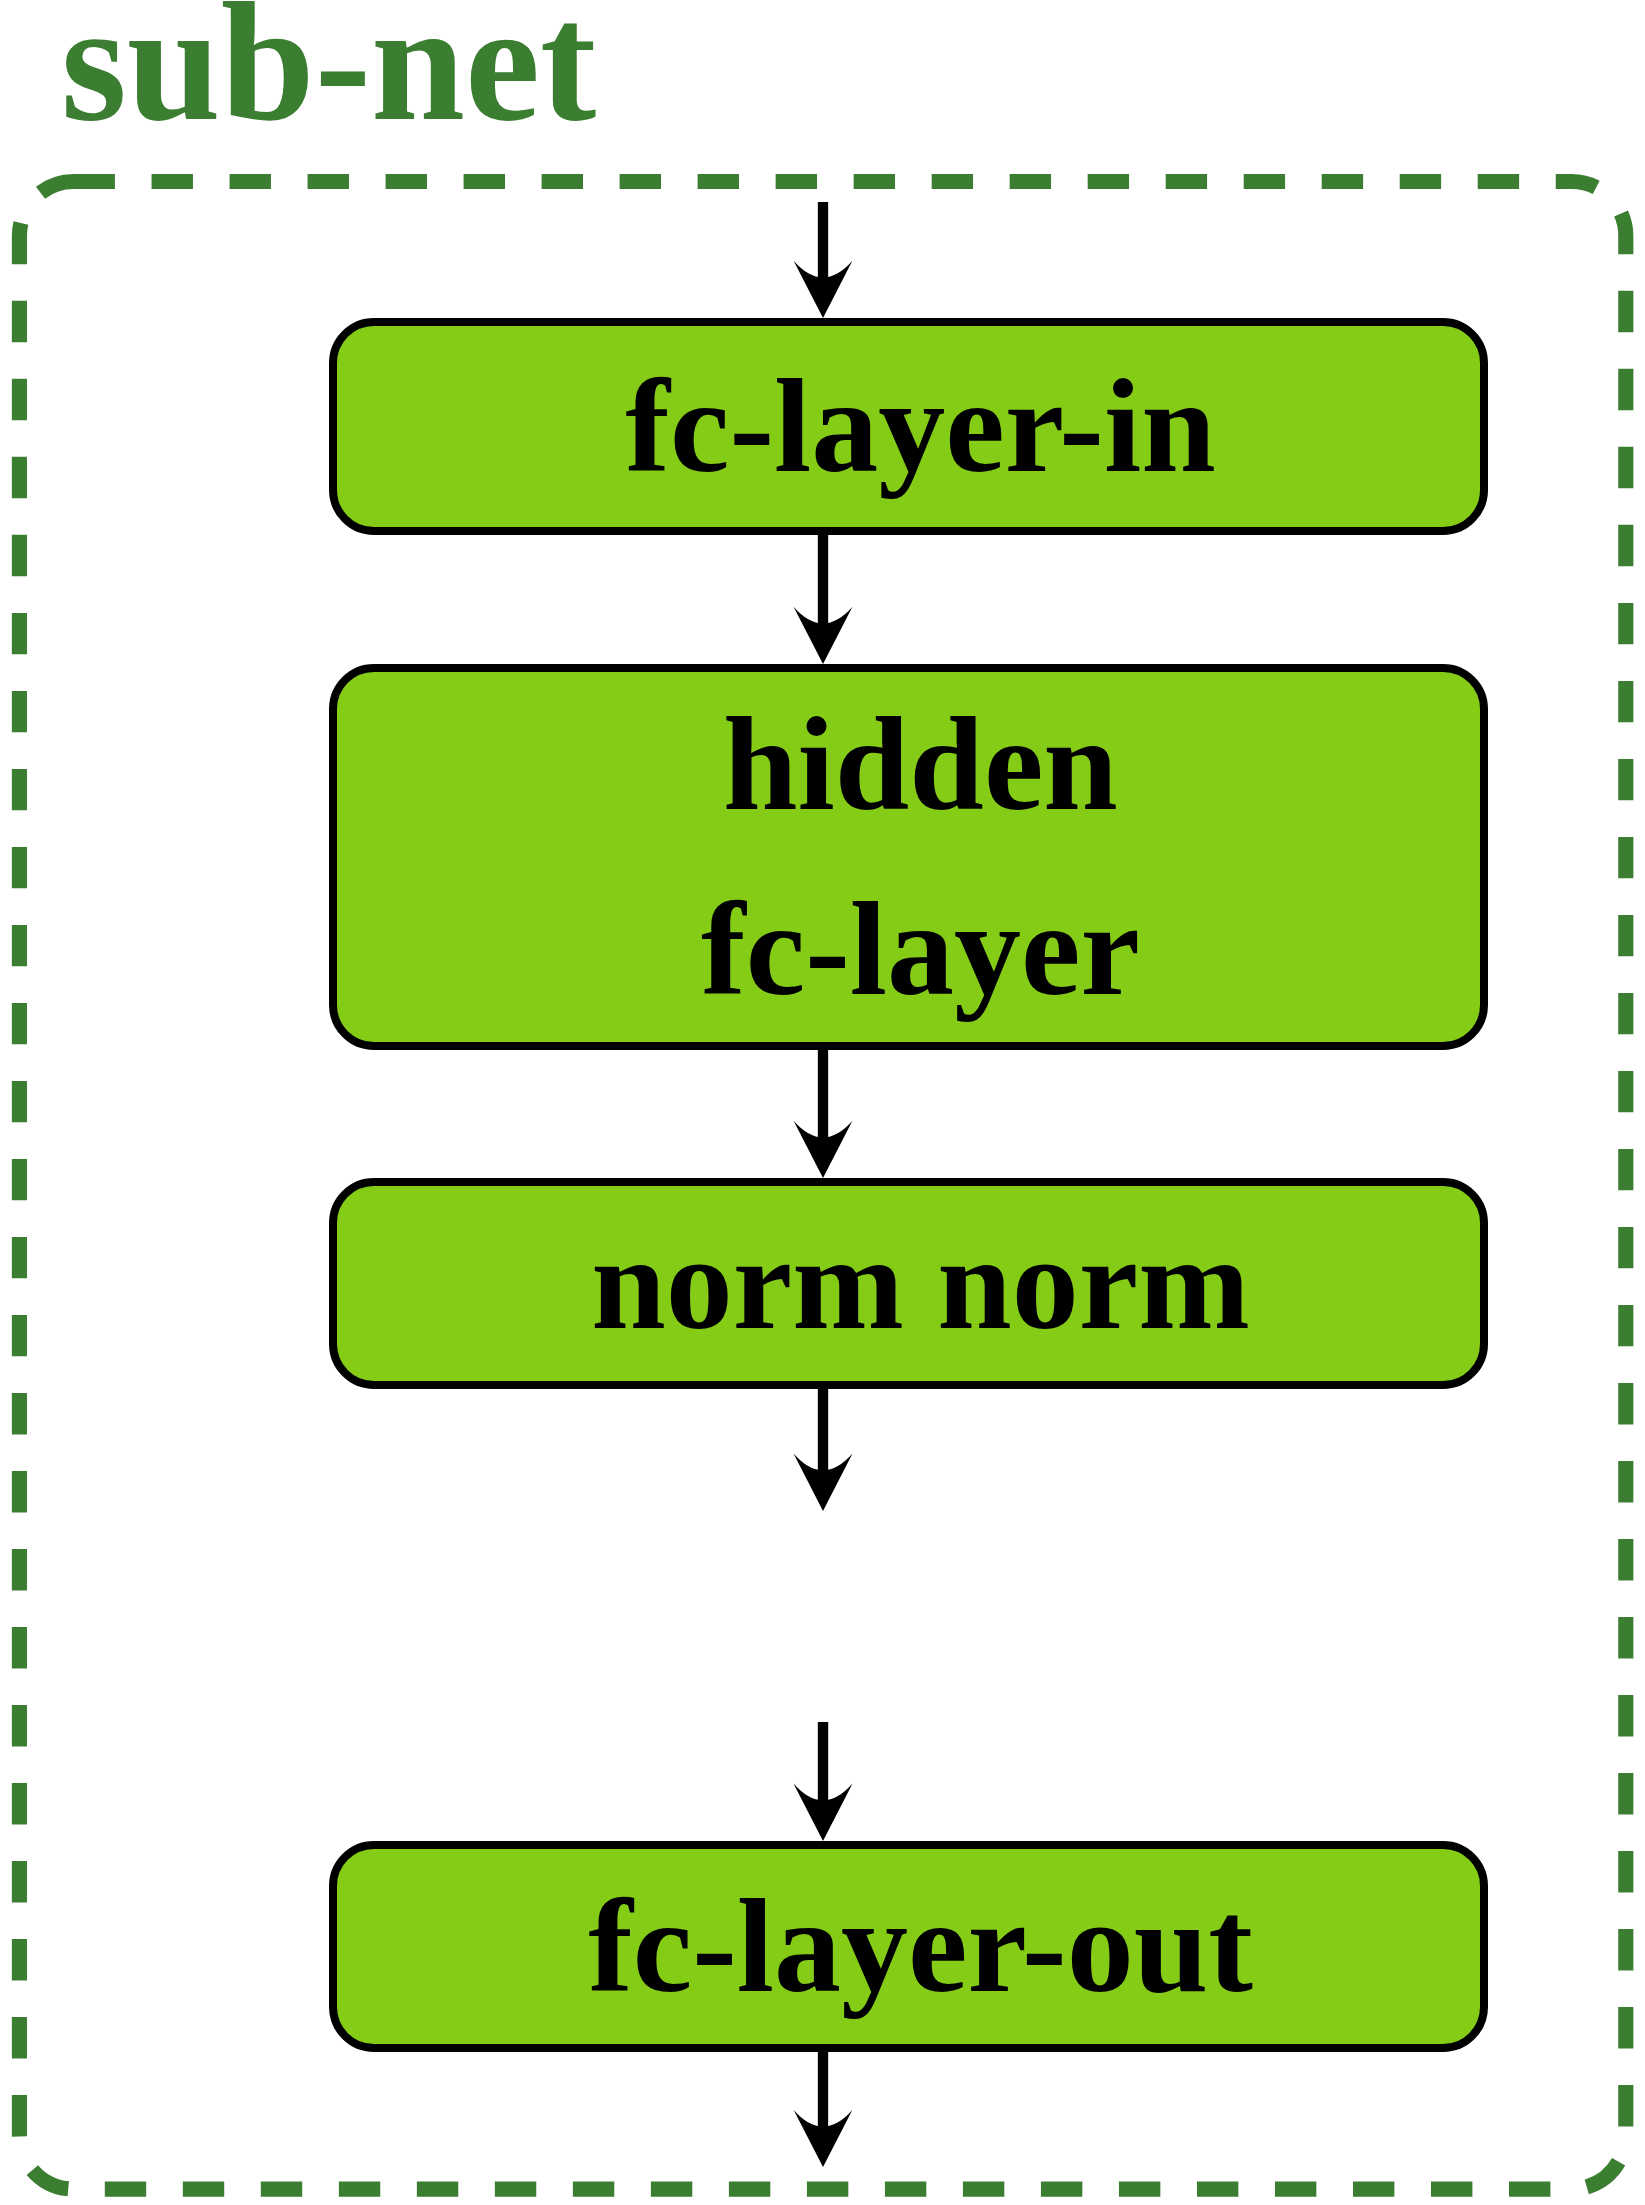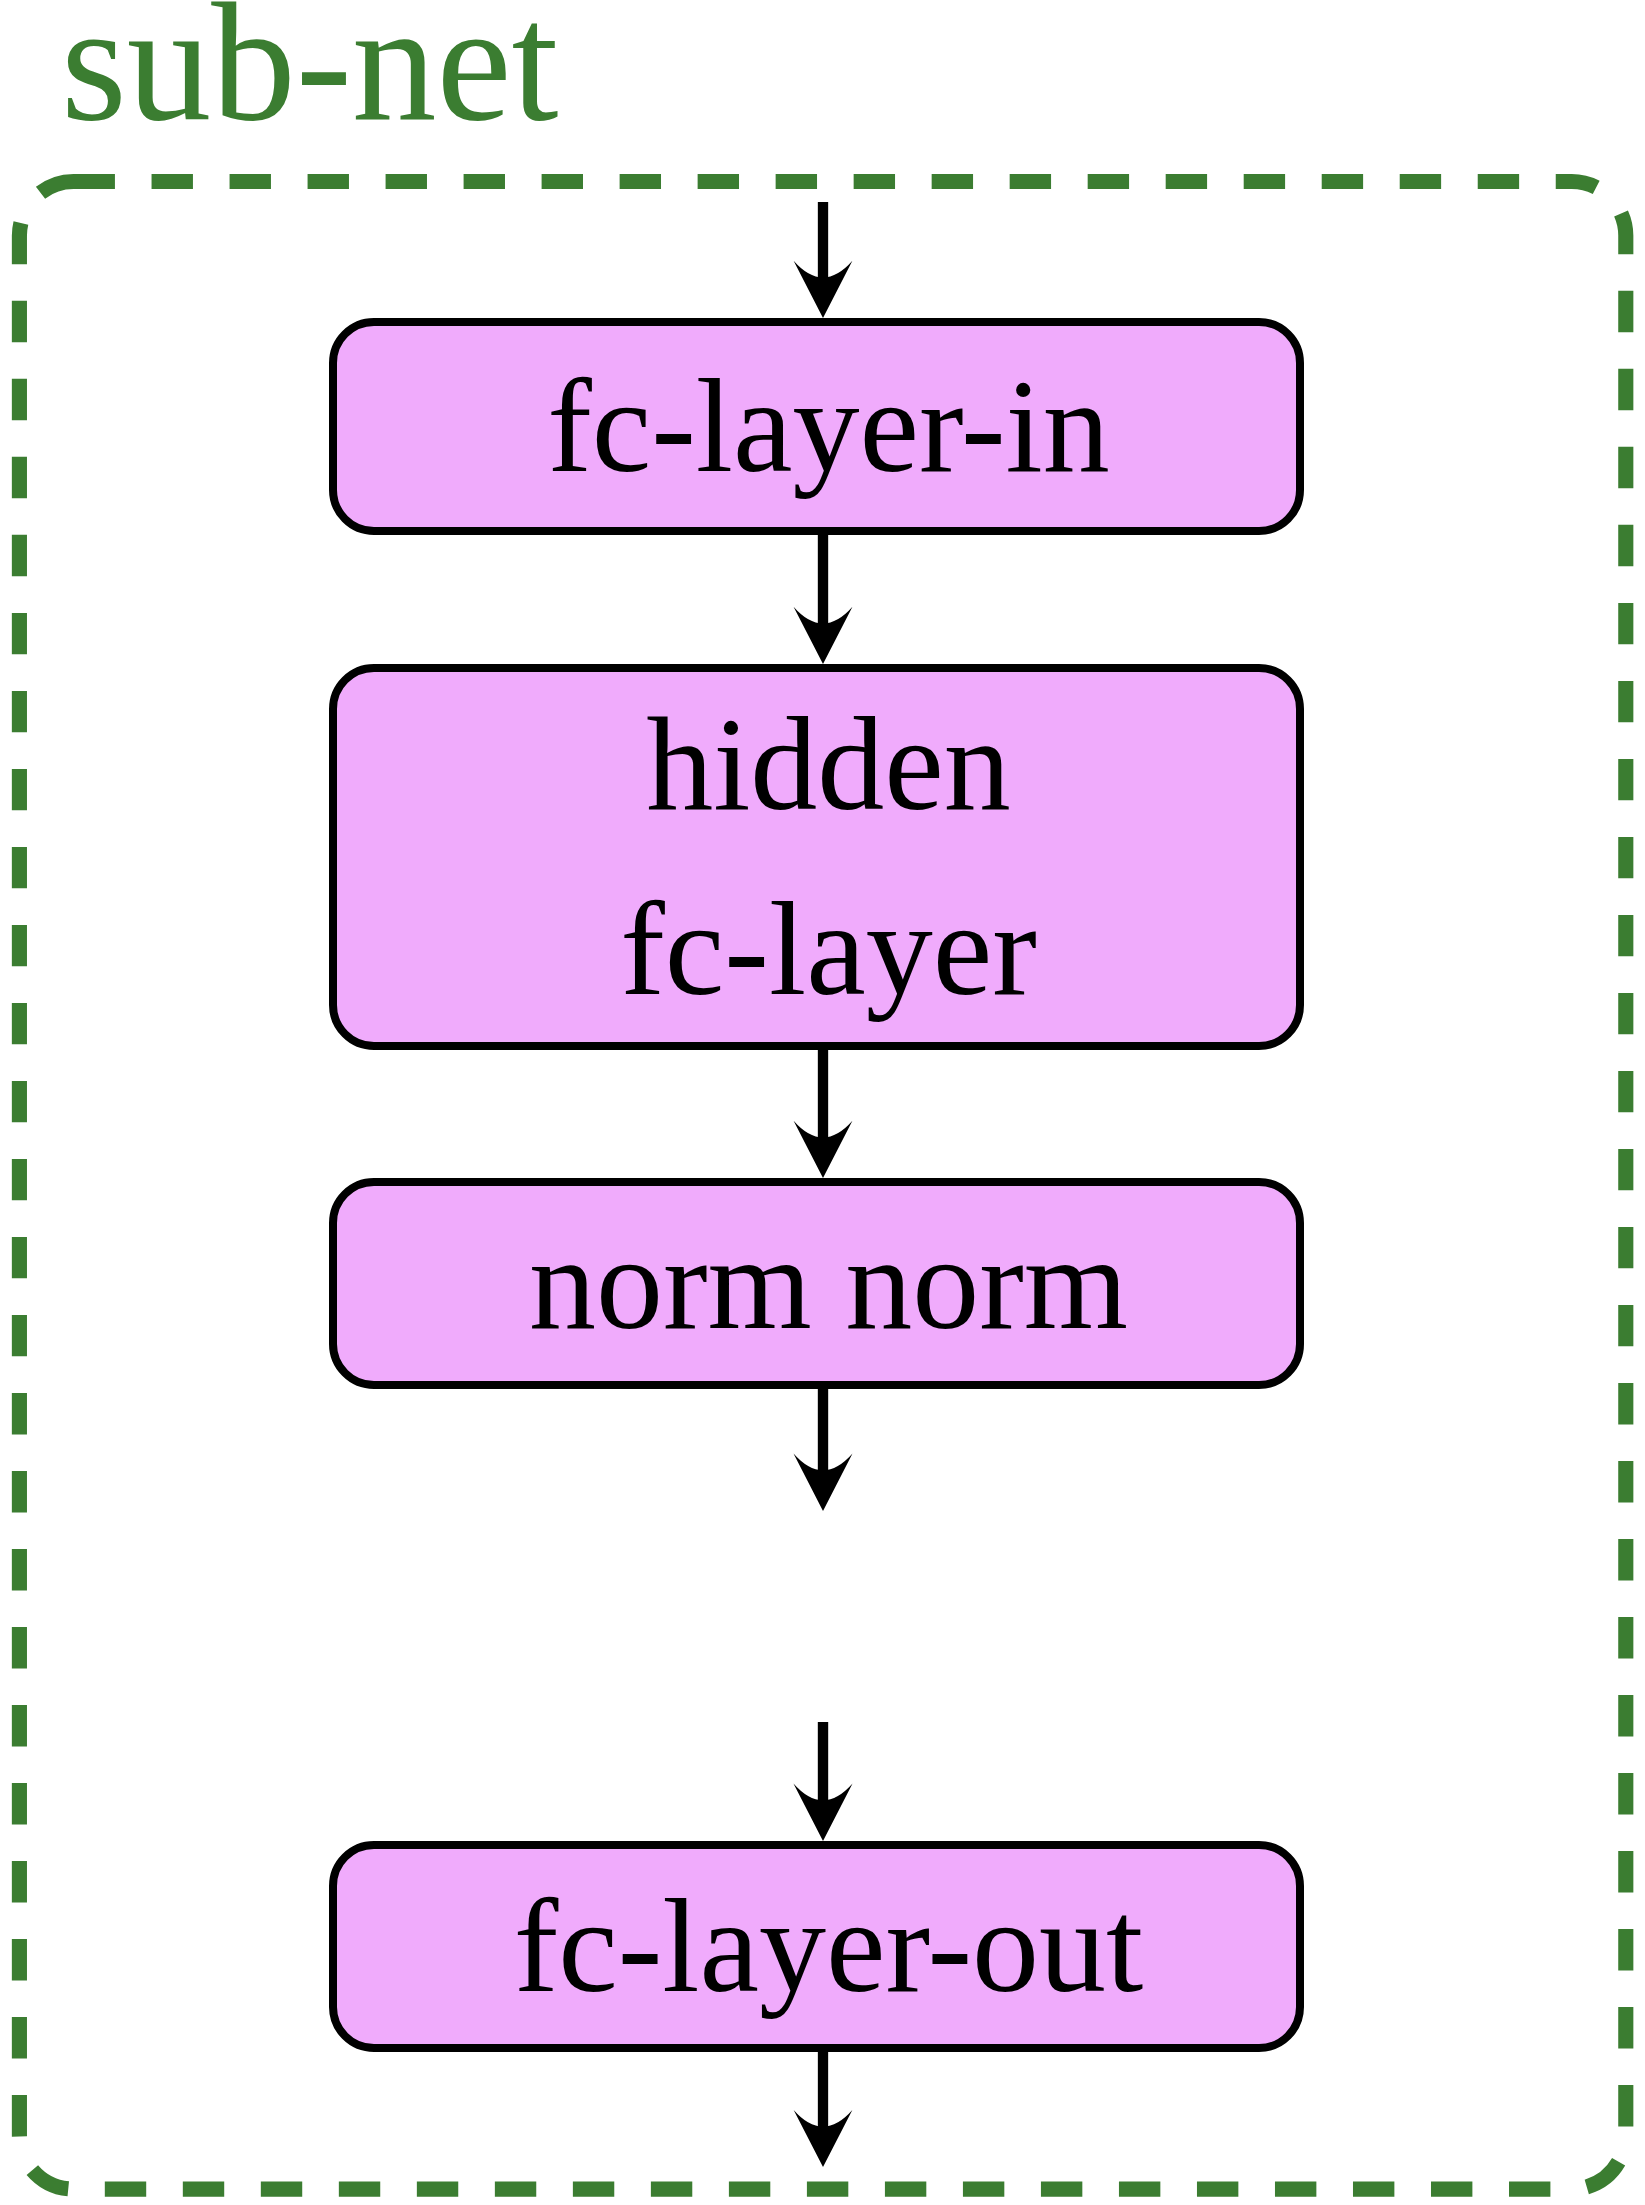--- a/index.html
+++ b/index.html
@@ -7,41 +7,42 @@
     padding: 0;
     background: #ffffff;
   }
   .canvas {
     position: relative;
     width: 1646px;
     height: 2205px;
     background: #ffffff;
     font-family: "Liberation Serif", "DejaVu Serif", serif;
     overflow: hidden;
+    font-weight: bold;
   }
   .diagram-title {
     position: absolute;
     left: 61px;
     top: -22px;
     font-size: 169px;
     line-height: 1;
     color: #3b7d31;
     white-space: nowrap;
   }
   .border-svg {
     position: absolute;
     left: 0;
     top: 0;
   }
   .node {
     position: absolute;
     left: 329px;
-    width: 975px;
+    width: 1159px;
     box-sizing: border-box;
-    background: #f0abfc;
+    background: #84cc16;
     border: 8px solid #000000;
     border-radius: 45px;
     display: flex;
     flex-direction: column;
     align-items: center;
     justify-content: center;
     text-align: center;
     font-size: 134px;
     line-height: 1.38;
     color: #000000;

